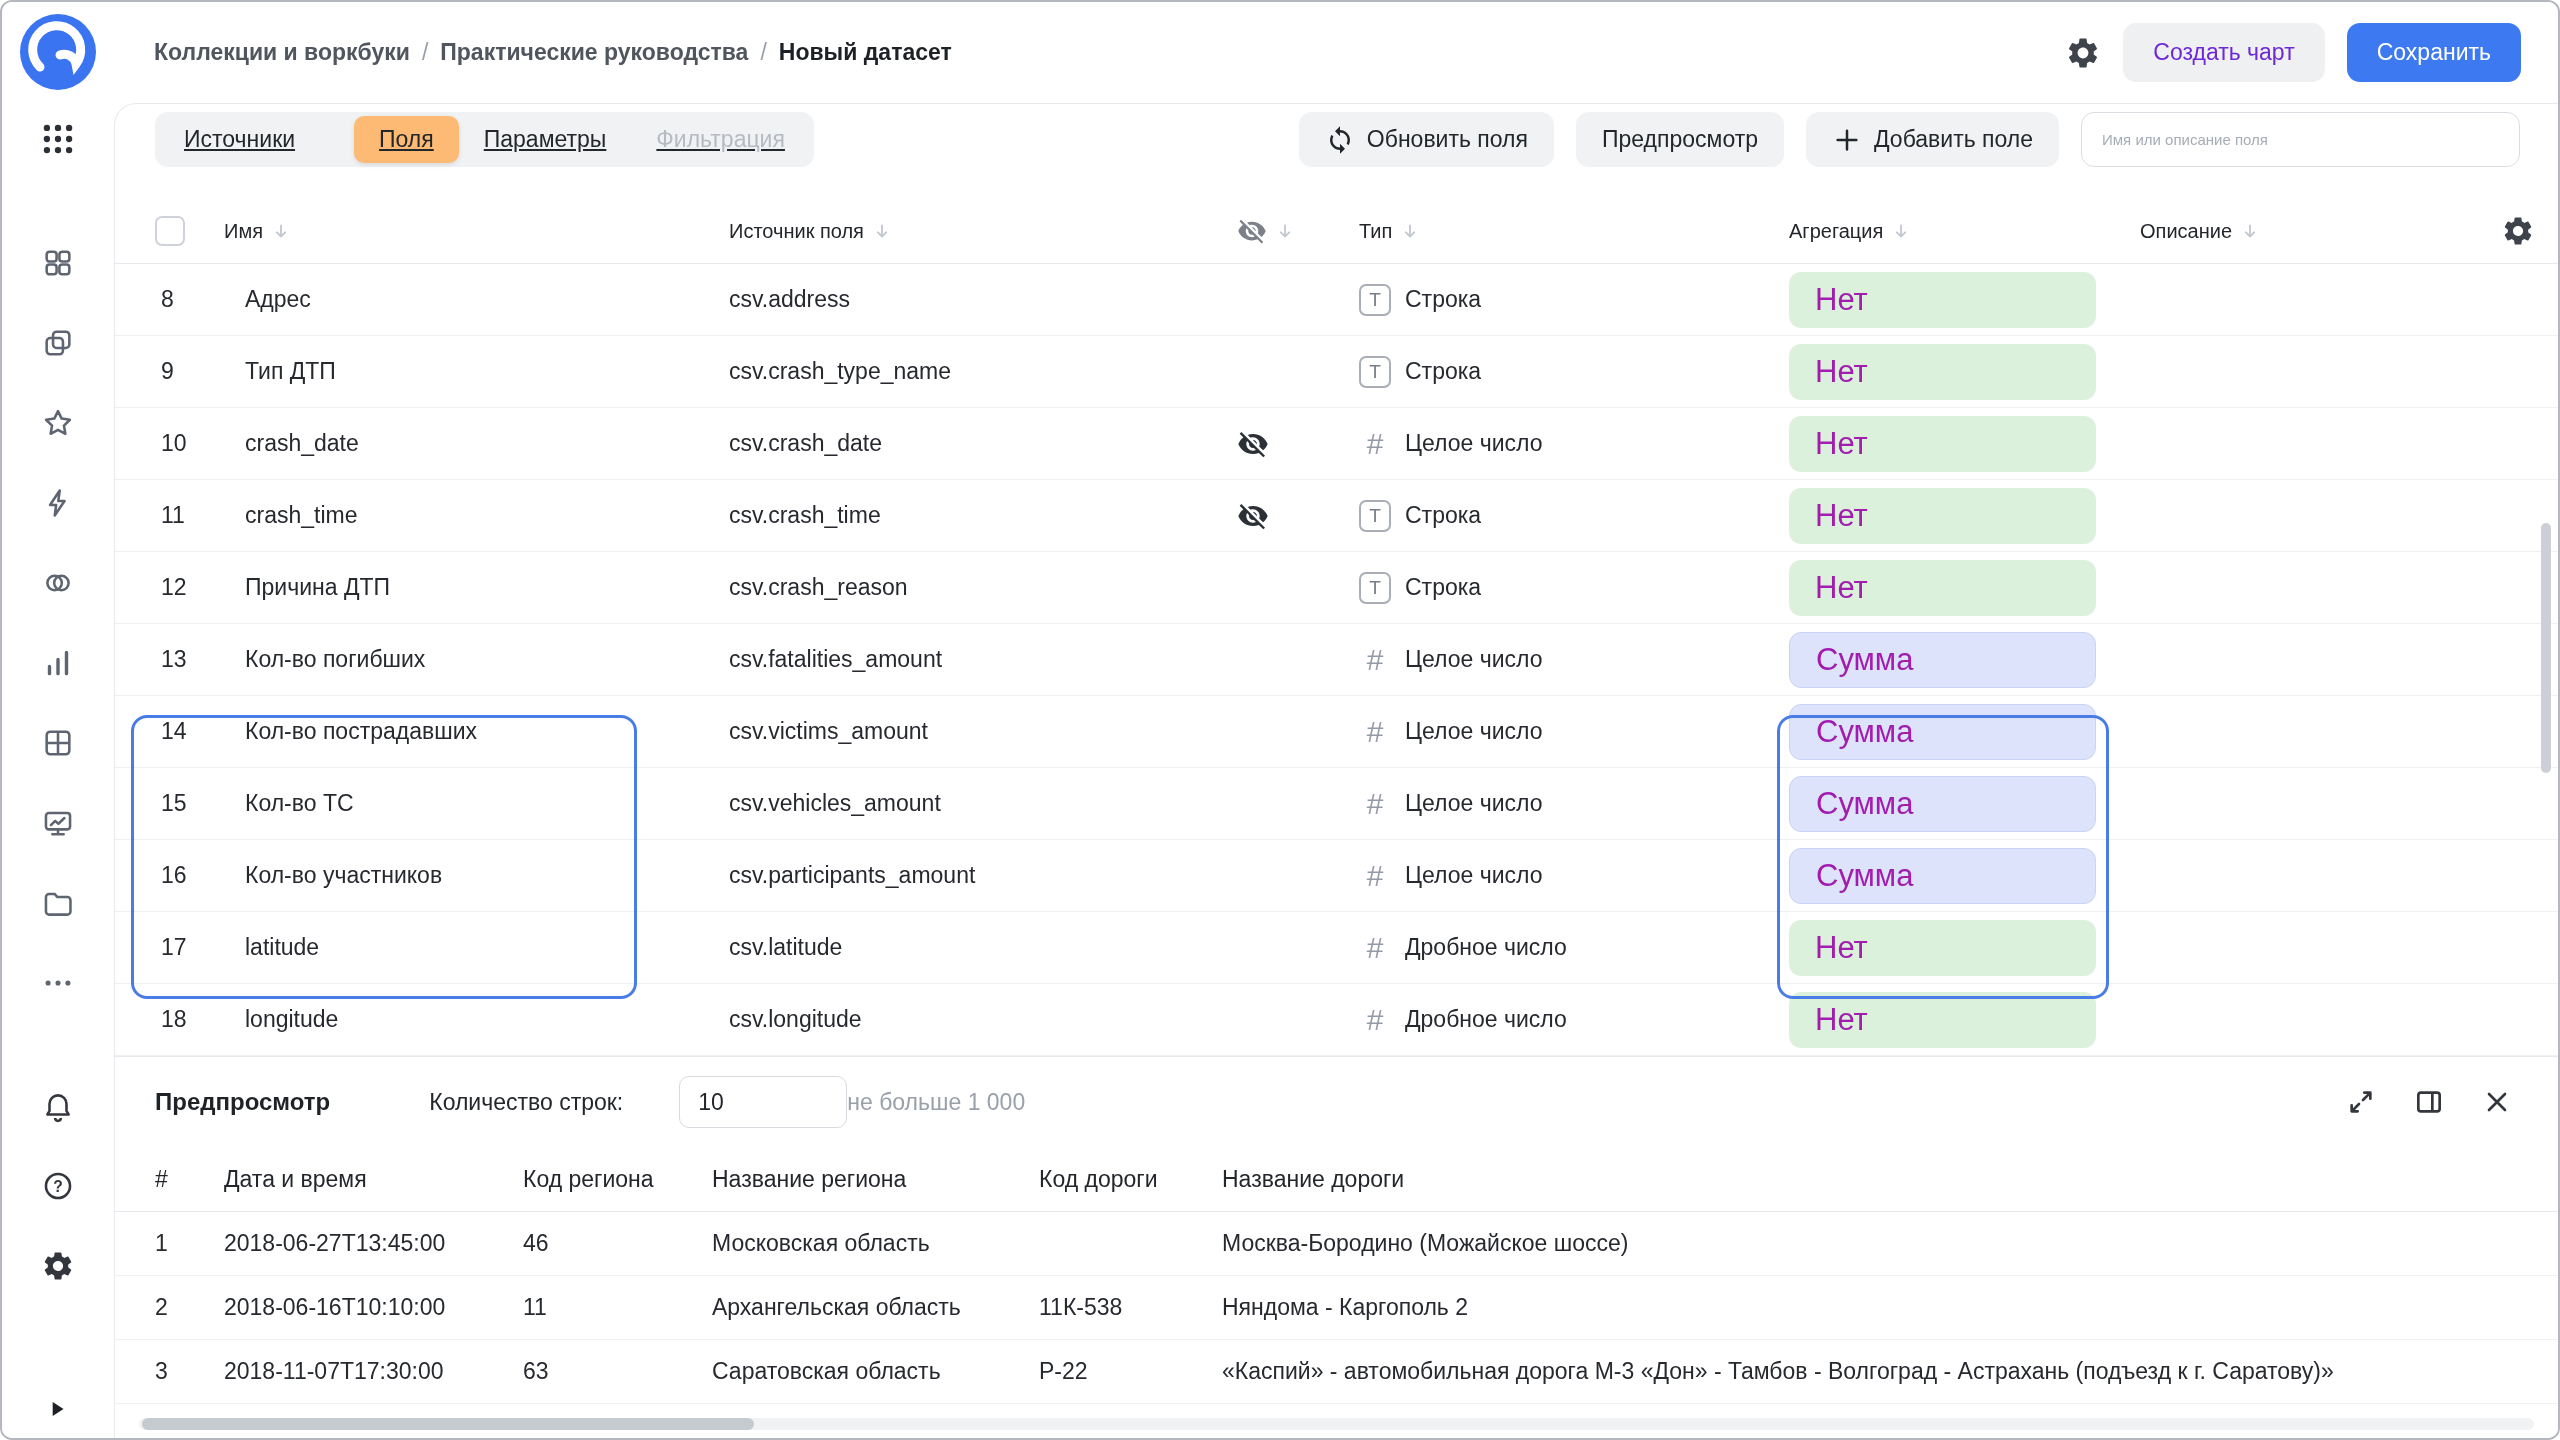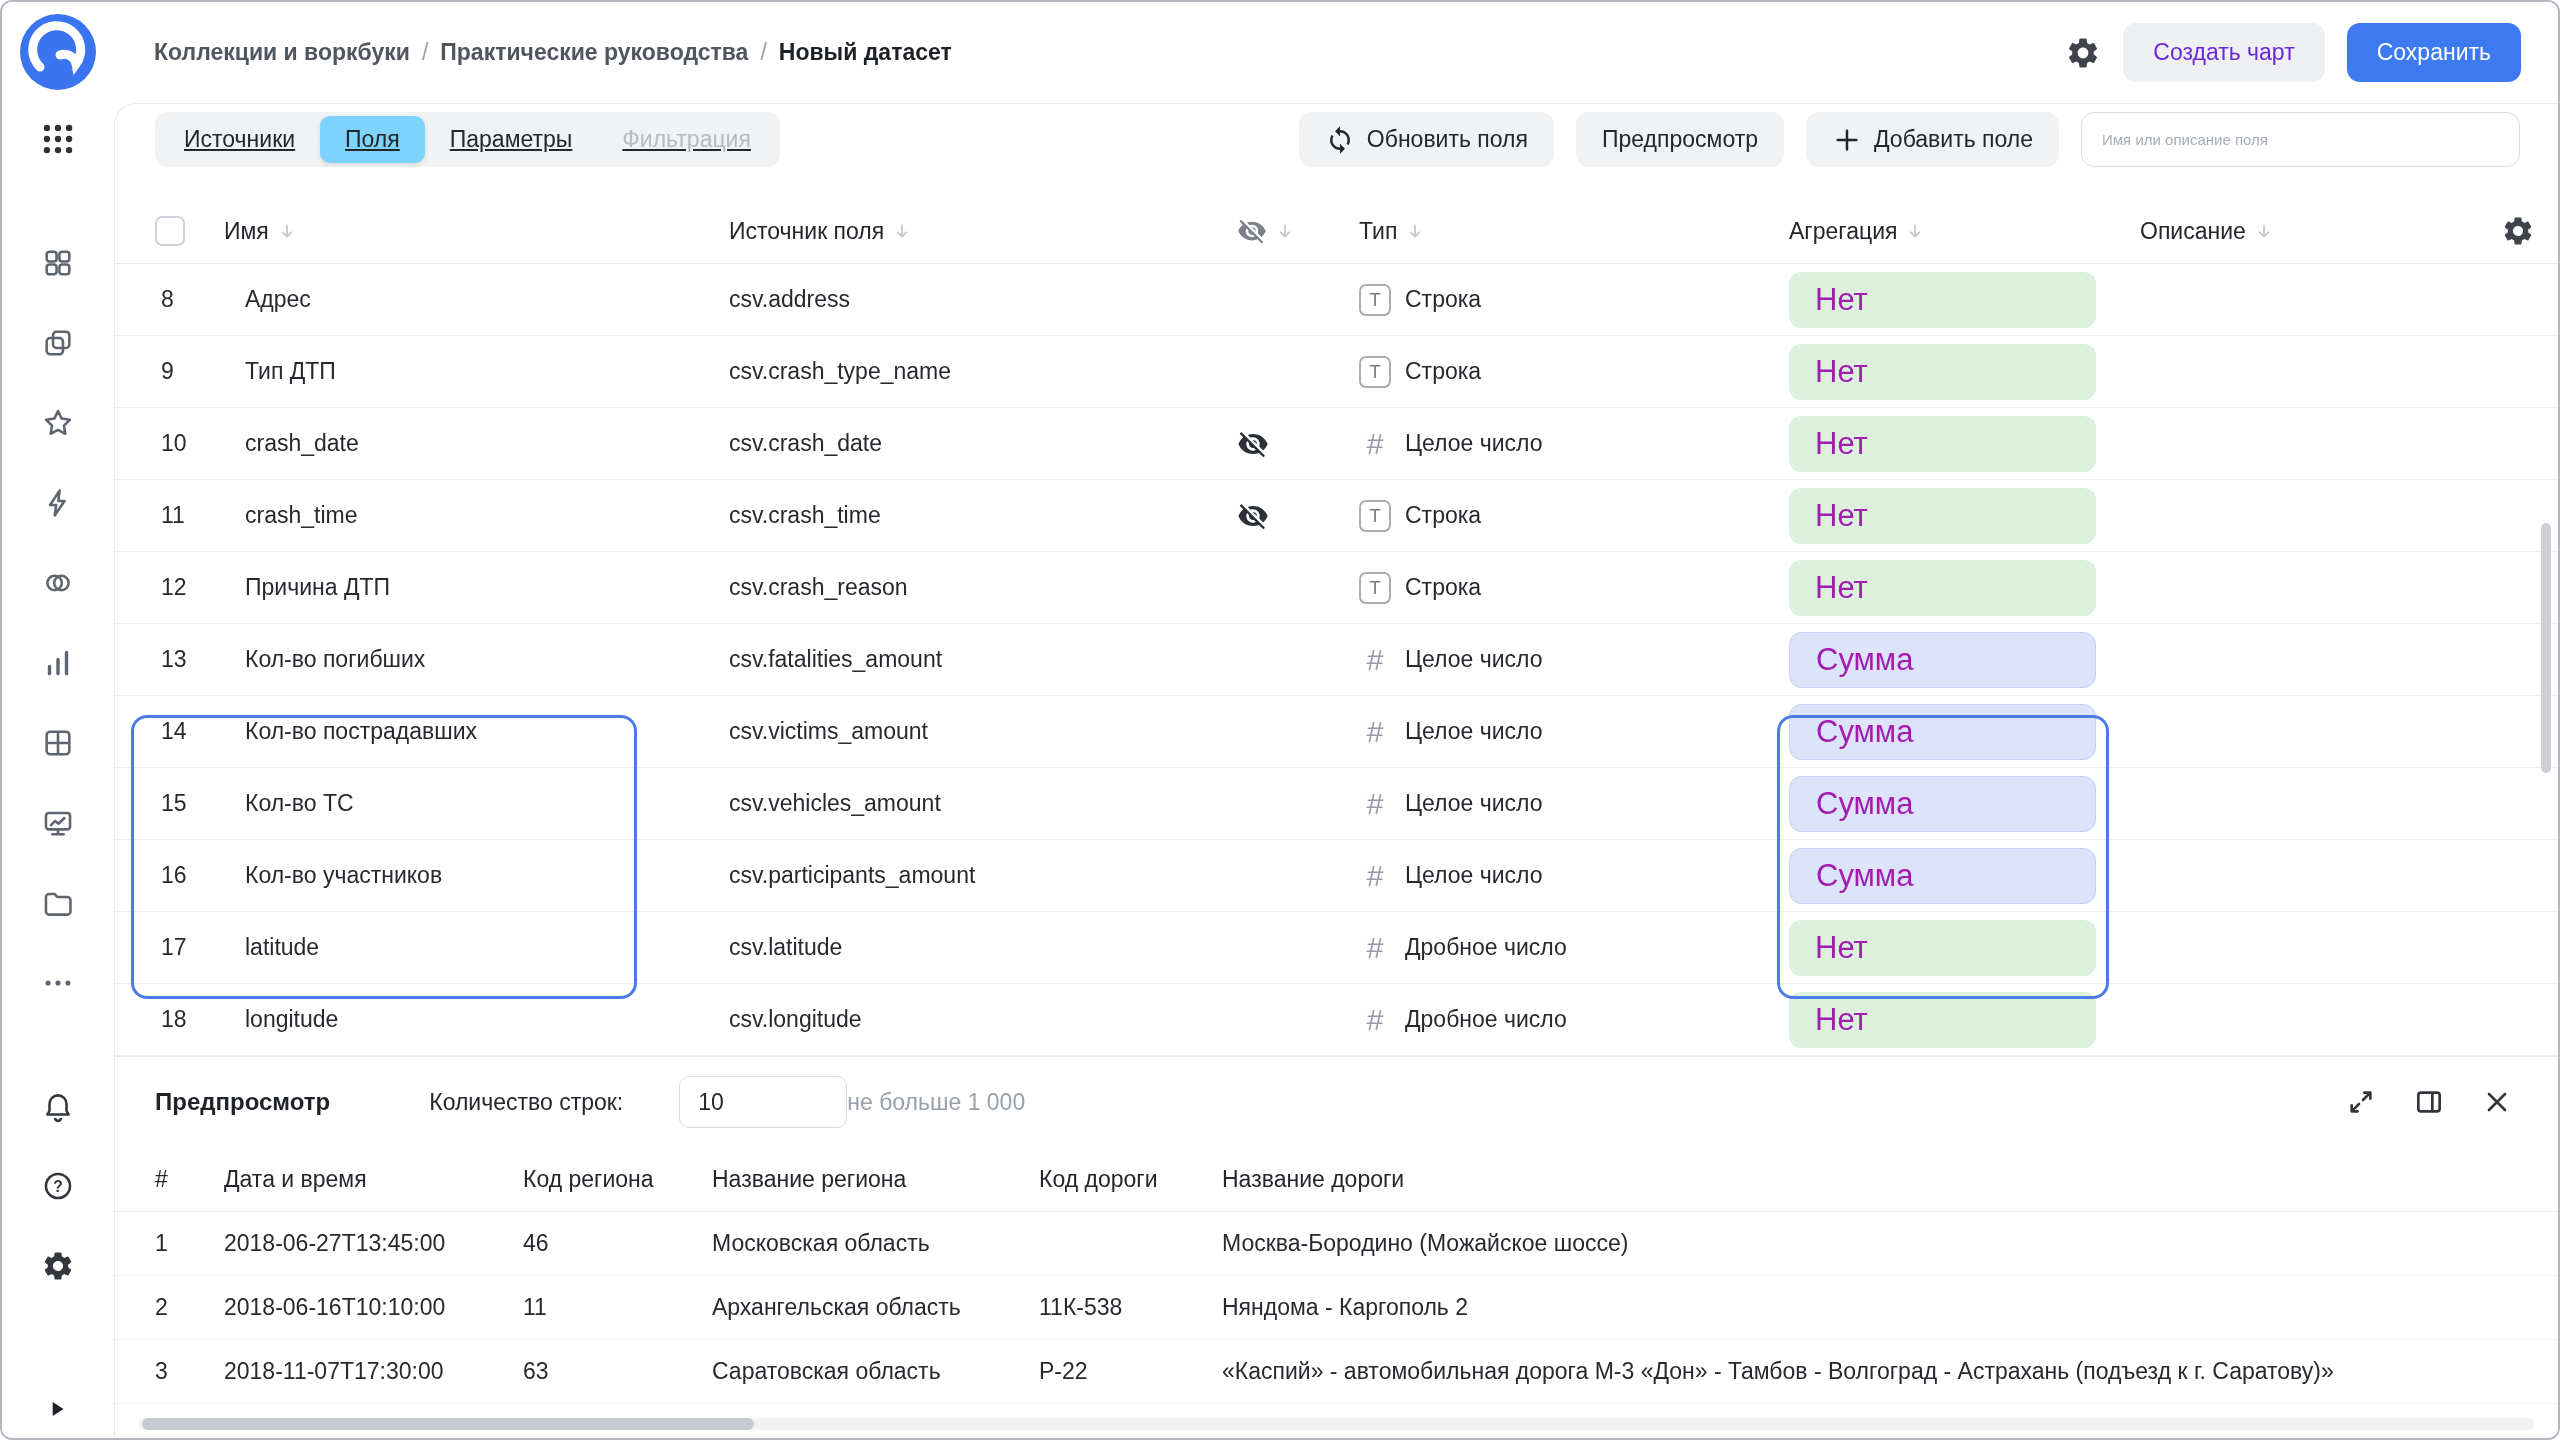--- a/index.html
+++ b/index.html
@@ -28,30 +28,30 @@
   .icon-btn{background:none;border:none;padding:0;color:#3f434b;cursor:pointer;display:flex;align-items:center;}
   .btn{height:59px;border:none;border-radius:13px;font-size:23px;display:inline-flex;align-items:center;padding:0 30px;font-family:inherit;cursor:pointer;}
   .btn-disabled{background:#eef0f2;color:#6d28d9;cursor:default;}
   .btn-primary{background:#3d7af1;color:#fff;}
   
   .content{position:absolute;left:112px;top:101px;right:0;bottom:0;border-left:1px solid #e7e9ec;border-top:1px solid #e7e9ec;border-top-left-radius:22px;background:#fff;}
   
   .toolbar-row{display:flex;align-items:center;justify-content:space-between;margin:8px 38px 0 40px;height:55px;}
   .seg{background:#f0f2f4;border-radius:13px;height:55px;display:flex;align-items:center;padding:0 4px;font-size:23px;color:#23262b;text-decoration:underline;}
   .seg-item{padding:0 25px;height:47px;display:flex;align-items:center;border-radius:10px;cursor:pointer;white-space:nowrap;}
-  .seg-item.active{background:#7dd3fc;box-shadow:0 2px 5px rgba(0,0,0,.10);}
+  .seg-item.active{background:#fdba74;box-shadow:0 2px 5px rgba(0,0,0,.10);margin-left:34px;}
   .seg-item.disabled{color:#b6bbc3;cursor:default;}
   .toolbar-right{display:flex;align-items:center;gap:22px;}
   .gbtn{background:#f0f2f4;border:none;border-radius:13px;height:55px;padding:0 26px;display:inline-flex;gap:12px;align-items:center;font-size:23px;color:#23262b;font-family:inherit;cursor:pointer;white-space:nowrap;}
   .search{width:439px;height:55px;border:1px solid #dadde2;border-radius:13px;font-size:15px;padding:0 20px;color:#23262b;font-family:inherit;outline:none;}
   .search::placeholder{color:#a6acb5;}
   
   .ft{margin-top:32px;position:relative;}
   .ft-header{display:grid;grid-template-columns:69px 505px 508px 122px 430px 331px 363px 56px;height:65px;padding-left:40px;align-items:center;border-bottom:1px solid #e7e9ec;}
-  .fh-cell{display:flex;align-items:center;gap:8px;font-size:23px;font-weight:500;color:#23262b;cursor:pointer;white-space:nowrap;}
+  .fh-cell{display:flex;align-items:center;gap:8px;font-size:20px;font-weight:500;color:#23262b;cursor:pointer;white-space:nowrap;}
   .fh-eye{color:#7b8089;}
   .fh-gear{justify-content:flex-end;padding-right:4px;color:#3f434b;}
   .fh-desc{padding-left:20px;}
   .checkbox{width:30px;height:30px;border:2px solid #cfd3d9;border-radius:7px;background:#fff;display:inline-block;cursor:pointer;}
   .ft-row{display:grid;grid-template-columns:90px 484px 508px 122px 430px 331px 363px 56px;height:72px;padding-left:40px;align-items:center;border-bottom:1px solid #eef0f2;font-size:23px;color:#26292e;cursor:pointer;}
   .cell{display:flex;align-items:center;white-space:nowrap;overflow:hidden;}
   .cell-num{padding-left:6px;}
   .cell-desc{padding-left:20px;}
   .eyeoff{color:#2b2f36;display:flex;align-items:center;cursor:pointer;}
   .type-badge{display:inline-flex;align-items:center;justify-content:center;margin-right:14px;line-height:1;}

